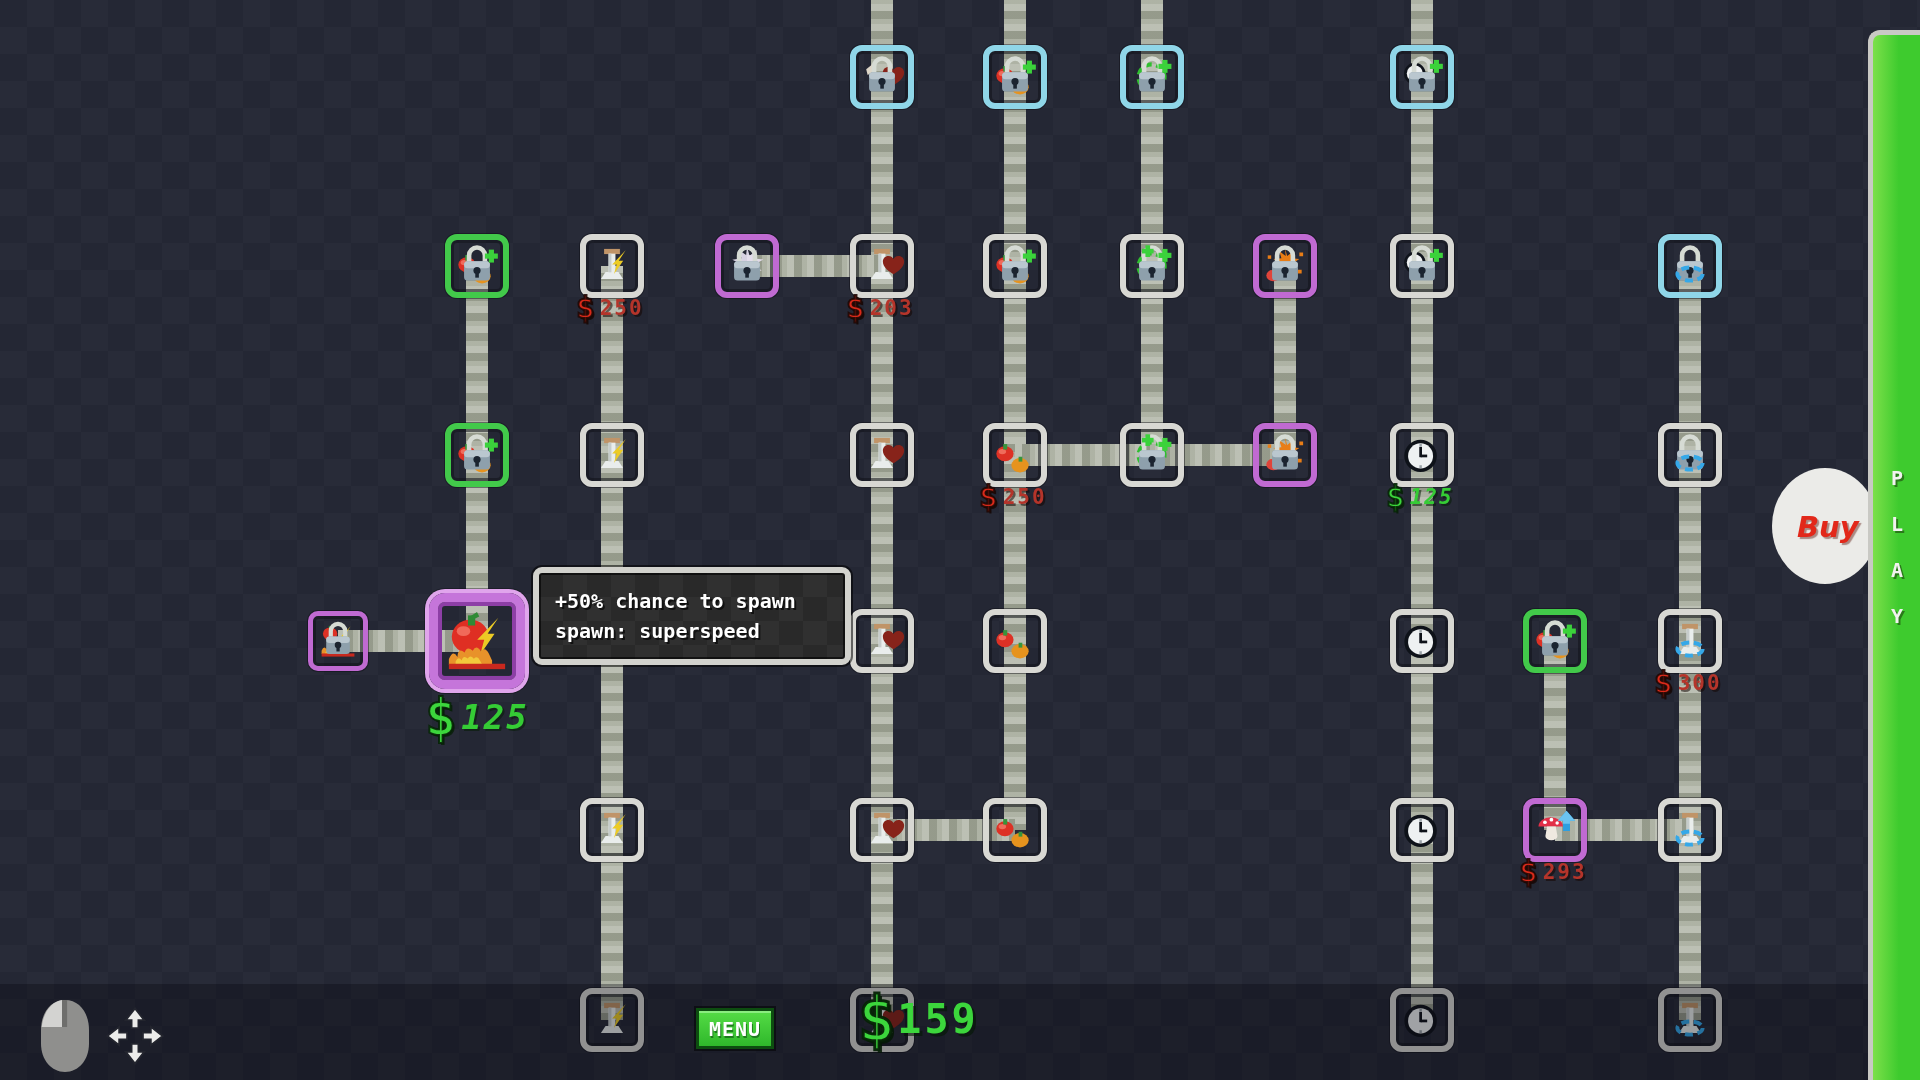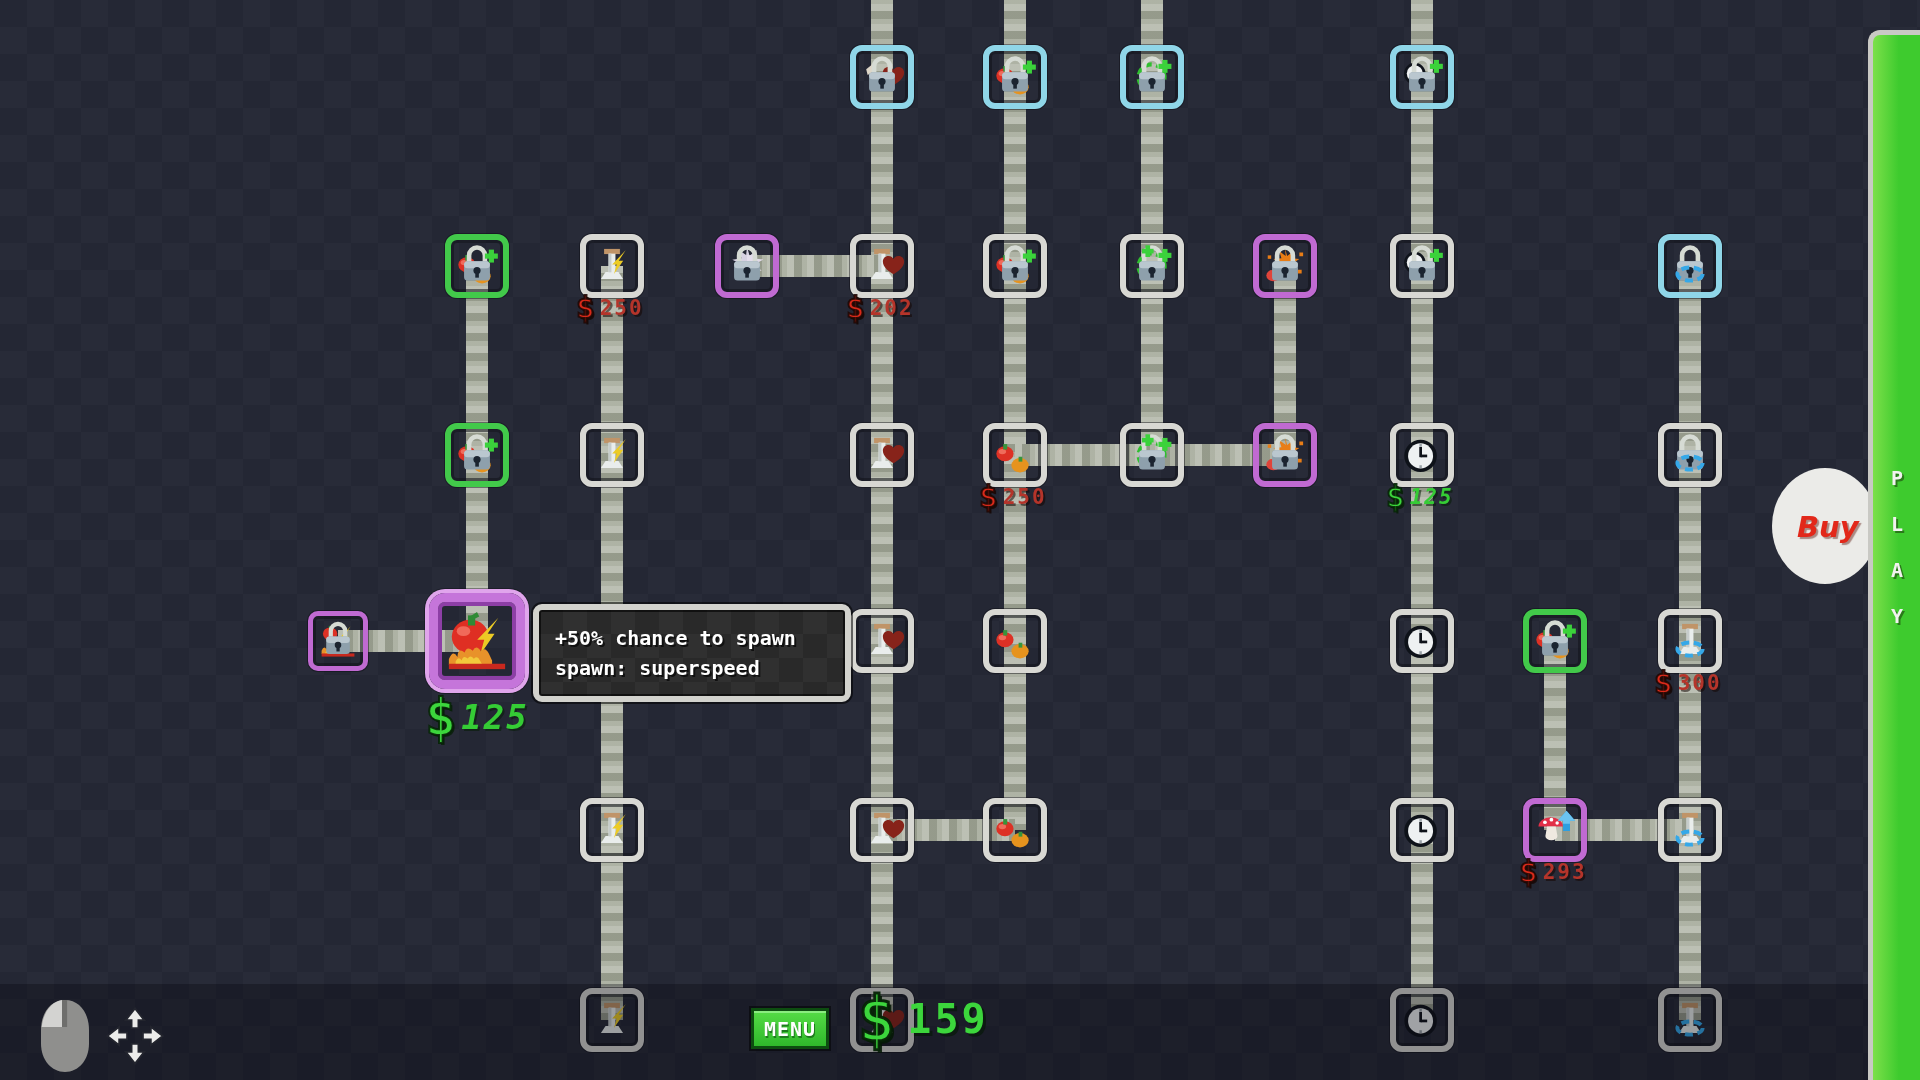--- a/index.html
+++ b/index.html
@@ -27,39 +27,39 @@
   .price .amt{font-weight:bold;font-size:21px;letter-spacing:2px;
     text-shadow:2px 2px 0 rgba(20,6,2,.55);}
   .price.red .dollar{color:#d92a1a;}
   .price.red .amt{color:#b5342a;}
   .price.green .dollar{color:#3cd63c;-webkit-text-stroke:2px rgba(6,34,6,.9);text-shadow:2px 2px 0 rgba(6,30,6,.8);}
   .price.green .amt{color:#35cc35;text-shadow:2px 2px 0 rgba(6,30,6,.55);font-style:italic;}
   .price.big .dollar{font-size:52px;}
   .price.big .amt{font-size:34px;}
   #bottom-band{position:absolute;left:0;top:984px;width:1920px;height:96px;
     background:rgba(8,10,17,.34);z-index:4;}
-  #tooltip{position:absolute;left:533px;top:604px;width:318px;height:98px;z-index:7;
+  #tooltip{position:absolute;left:533px;top:567px;width:318px;height:98px;z-index:7;
     box-sizing:border-box;border:6px solid #d2d2cd;border-radius:9px;
     background-color:#2c2c2c;
     background-image:conic-gradient(#303030 25%, #292929 0 50%, #303030 0 75%, #292929 0);
     background-size:48px 48px;
     box-shadow:0 0 0 2px rgba(0,0,0,.55), inset 0 0 0 2px rgba(0,0,0,.6);
     padding:13px 16px;}
   #tooltip .line{color:#fff;font-weight:bold;font-size:20px;line-height:30px;
     white-space:nowrap;text-shadow:2px 2px 0 #101010;}
-  #menu-button{position:absolute;left:751px;top:1008px;width:78px;height:41px;z-index:6;
+  #menu-button{position:absolute;left:696px;top:1008px;width:78px;height:41px;z-index:6;
     box-sizing:border-box;background:linear-gradient(#55dc46,#2fb82b);
     border:3px solid #0d4d10;box-shadow:inset 0 2px 0 #8aec80, 0 0 0 2px rgba(0,0,0,.5);
     color:#fff;font-weight:bold;font-size:20px;letter-spacing:1px;
     display:flex;align-items:center;justify-content:center;
     text-shadow:1px 2px 0 #1d7c1d;font-family:"DejaVu Sans Mono",monospace;cursor:pointer;}
   #money{position:absolute;left:858px;top:988px;z-index:6;display:flex;align-items:center;}
   #money .dollar{font-weight:bold;font-size:62px;color:#3cd63c;line-height:1;
     -webkit-text-stroke:3px rgba(6,34,6,.95);text-shadow:3px 3px 0 rgba(4,24,4,.85);}
-  #money .amt{font-weight:bold;font-size:40px;color:#3cd63c;margin-left:12px;letter-spacing:3px;
+  #money .amt{font-weight:bold;font-size:40px;color:#3cd63c;margin-left:2px;letter-spacing:3px;
     text-shadow:3px 3px 0 rgba(4,24,4,.6);}
   #speech-bubble{position:absolute;left:1772px;top:468px;width:106px;height:116px;
     background:#ebebe8;border-radius:50%;z-index:5;}
   #bubble-text{position:absolute;left:1797px;top:510px;z-index:5;color:#e2281a;
     font-family:"DejaVu Sans",sans-serif;font-style:italic;font-weight:bold;font-size:29px;
     white-space:nowrap;text-shadow:2px 2px 1px rgba(90,20,10,.45);}
   #play-ribbon{position:absolute;left:1868px;top:30px;width:52px;height:1050px;z-index:6;
     box-sizing:border-box;border-left:5px solid #c9c9c4;border-top:5px solid #c9c9c4;
     border-top-left-radius:12px;background:linear-gradient(90deg,#7ce04a,#3ecb2e 55%);cursor:pointer;}
   #play-label{position:absolute;left:10px;top:420px;width:28px;text-align:center;}
@@ -187,21 +187,21 @@
         <span><svg viewBox="0 0 32 32" width="46" height="46">
             <rect x="10.5" y="5.5" width="11" height="3.6" fill="#c09468"></rect>
             <rect x="13.6" y="8.8" width="4.8" height="13" fill="#e9edec"></rect>
             <path d="M11.5 21.5h9l3.2 5h-15.4z" fill="#e9edec"></path>
             <rect x="13.6" y="8.8" width="2" height="13" fill="#c6cccb"></rect>
             <path d="M21.5 8.5c-1.9 0-3.1 1.1-3.5 2-.4-.9-1.6-2-3.5-2-2.3 0-3.9 1.7-3.9 3.9 0 3.9 4.6 7 7.4 8.8 2.8-1.8 7.4-4.9 7.4-8.8 0-2.2-1.6-3.9-3.9-3.9z" fill="#87231a" transform="translate(6 2)"></path>
           </svg></span>
       </div>
       <div class="price red" style="left: 846px; top: 292px;">
         <span class="dollar">$</span>
-        <span class="amt">202</span>
+        <span class="amt">203</span>
       </div>
       <div class="node white" style="left: 983px; top: 234px; width: 64px; height: 64px;">
         <span><svg viewBox="0 0 32 32" width="46" height="46">
             <ellipse cx="9" cy="16.5" rx="6" ry="5.2" fill="#dd3125"></ellipse>
             <ellipse cx="7.2" cy="15" rx="2.6" ry="1.8" fill="#ef6c5c"></ellipse>
             <rect x="7.8" y="9.8" width="2.8" height="3.8" fill="#37953c"></rect>
             <ellipse cx="19.5" cy="24.5" rx="6" ry="5" fill="#e6931e"></ellipse>
             <rect x="18.5" y="18.6" width="2.6" height="3.4" fill="#37953c"></rect>
             <path d="M10.5 15V10a5.5 5.5 0 0 1 11 0v5" fill="none" stroke="#d6dbd4" stroke-width="3.2"></path>
             <rect x="7" y="14" width="18" height="13.5" rx="2.5" fill="#8ea0ac"></rect>

